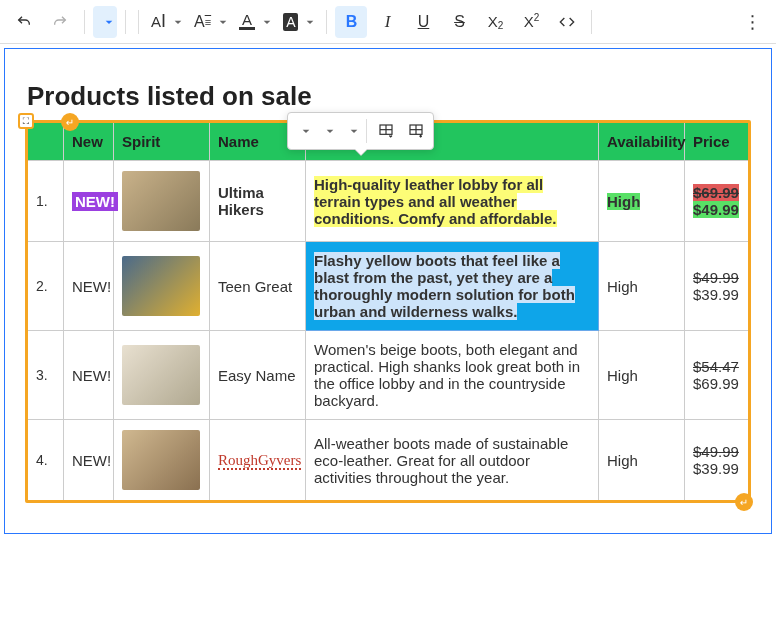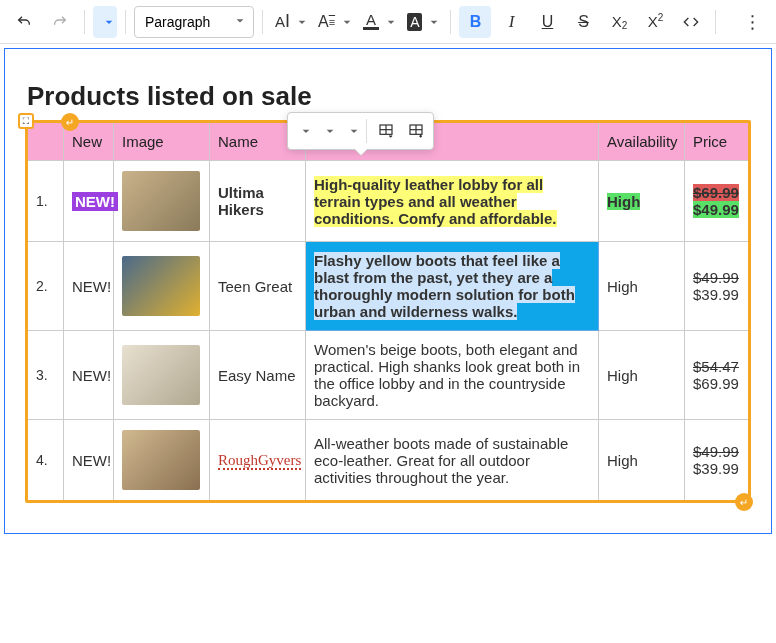--- a/index.html
+++ b/index.html
@@ -20,21 +20,21 @@
 .heading { font-size: 26px; font-weight: 700; color: #222; margin-bottom: 10px; }
 .table-wrap { position: relative; }
 .sel-outline { position: absolute; border: 3px solid #f5a623; border-radius: 2px; pointer-events: none; }
 .sel-handle { position: absolute; width: 16px; height: 16px; background: #fff; border: 2px solid #f5a623; border-radius: 3px; display:flex; align-items:center; justify-content:center; font-size:9px;}
 .sel-circle { position:absolute; width:18px; height:18px; background:#f5a623; border-radius:50%; display:flex; align-items:center; justify-content:center; color:#fff; font-size:10px;}
 .float-toolbar { position: absolute; top: -10px; left: 260px; background: #fff; border: 1px solid #ccc; border-radius: 4px; box-shadow: 0 2px 8px rgba(0,0,0,0.15); display: flex; align-items: center; padding: 2px; z-index: 10; }
 .float-toolbar .tb-btn { width: 30px; height: 30px; }
 .float-toolbar .tri { position:absolute; bottom:-6px; left:50%; transform:translateX(-50%); width:0; height:0; border-left:6px solid transparent; border-right:6px solid transparent; border-top:6px solid #fff; filter: drop-shadow(0 1px 0 #ccc);}
 table { border-collapse: collapse; width: 100%; table-layout: fixed; }
 th, td { border: 1px solid #ccc; padding: 10px 8px; text-align: left; vertical-align: middle; font-size: 15px; }
-th { background: #f9a8d4; font-weight: 400; color: #222; }
+th { background: #22c55e; font-weight: 700; color: #222; }
 td.num { text-align: left; font-size: 14px; }
 .img-ph { width: 78px; height: 60px; background: linear-gradient(135deg,#c9b28a,#8a7a5a); border-radius:2px; }
 .img-ph.i2 { background: linear-gradient(135deg,#4a6a8a,#e0b030); }
 .img-ph.i3 { background: linear-gradient(135deg,#e8e0d0,#b0a890); }
 .img-ph.i4 { background: linear-gradient(135deg,#d0b890,#8a7050); }
 .new-h1 { background:#9b3fe0; color:#fff; padding:1px 3px; font-weight:700;}
 .hl-yellow { background:#fdfd77; }
 .hl-green { background:#59e066; }
 .hl-red { background:#e05959; text-decoration: line-through;}
 .sel-blue { background:#cde4fa; }
@@ -72,28 +72,20 @@
             <path d="M18 4V2H4v6h14V6h2v5H9v11h3V13h10V4z"></path>
           </svg>
         </div>
       <div class="chev">
           <svg viewBox="0 0 24 24" fill="currentColor">
             <path d="M7 10l5 5 5-5z"></path>
           </svg>
         </div>
     </div>
     <div class="tb-sep"></div>
-    <div class="tb-select-wrap">
-      <select class="tb-select">
-        <option>Paragraph</option>
-      </select>
-      <span class="chev"><svg viewBox="0 0 24 24" fill="#666">
-            <path d="M7 10l5 5 5-5z"></path>
-          </svg></span>
-    </div>
     <div class="tb-sep"></div>
     <div class="tb-compound">
       <div class="main" style="font-size:15px;">A<span style="font-size:18px;">I</span></div>
       <div class="chev">
           <svg viewBox="0 0 24 24" fill="#666">
             <path d="M7 10l5 5 5-5z"></path>
           </svg>
         </div>
     </div>
     <div class="tb-compound">
@@ -224,21 +216,21 @@
             <col style="width:96px">
             <col style="width:96px">
             <col>
             <col style="width:86px">
             <col style="width:64px">
         </colgroup>
         <thead>
           <tr>
             <th></th>
             <th>New</th>
-            <th>Image</th>
+            <th>Spirit</th>
             <th>Name</th>
             <th>Description</th>
             <th>Availability</th>
             <th>Price</th>
           </tr>
         </thead>
         <tbody>
 
           <tr>
             <td class="num">1.</td>

